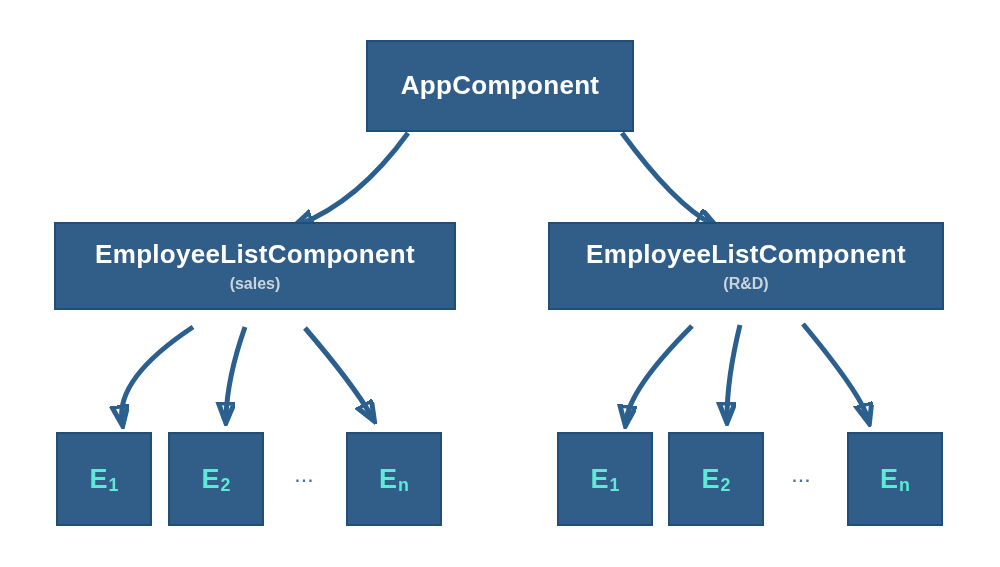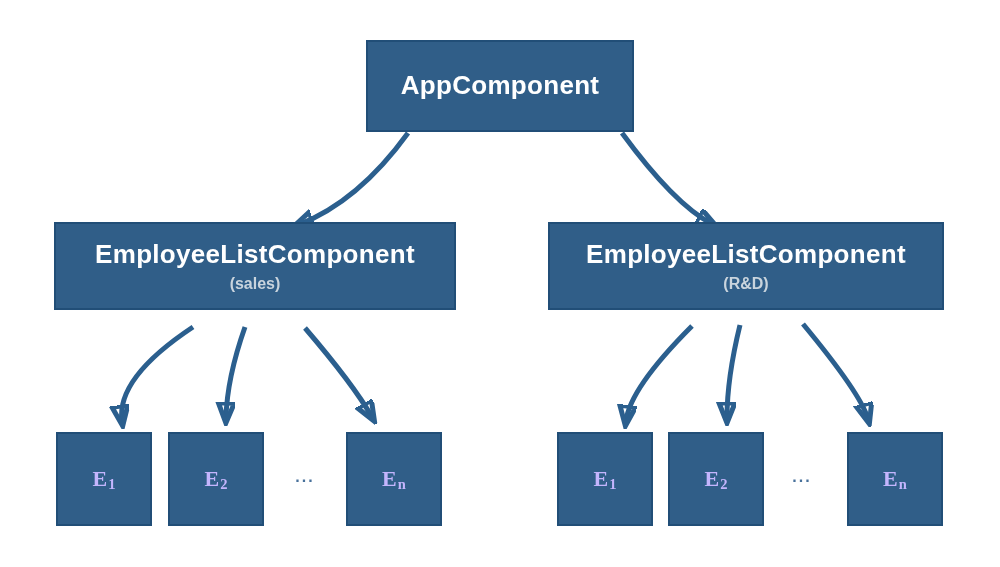--- a/index.html
+++ b/index.html
@@ -56,23 +56,22 @@
   .branch { top: 222px; height: 88px; }
   .branch.sales { left: 54px;  width: 402px; }
   .branch.rd    { left: 548px; width: 396px; }
   .leaf {
     top: 432px;
     width: 96px;
     height: 94px;
   }
   .leaf-label {
     font-weight: bold;
-    font-size: 22px;
-    color: #c4b5fd;
-    font-family: Liberation Serif, serif;
+    font-size: 27px;
+    color: #5eead4;
   }
   .leaf-sub {
     font-size: 0.66em;
     font-weight: bold;
     vertical-align: baseline;
     position: relative;
     top: 0.18em;
     margin-left: 1px;
   }
   .leaf.s1 { left: 56px; }

